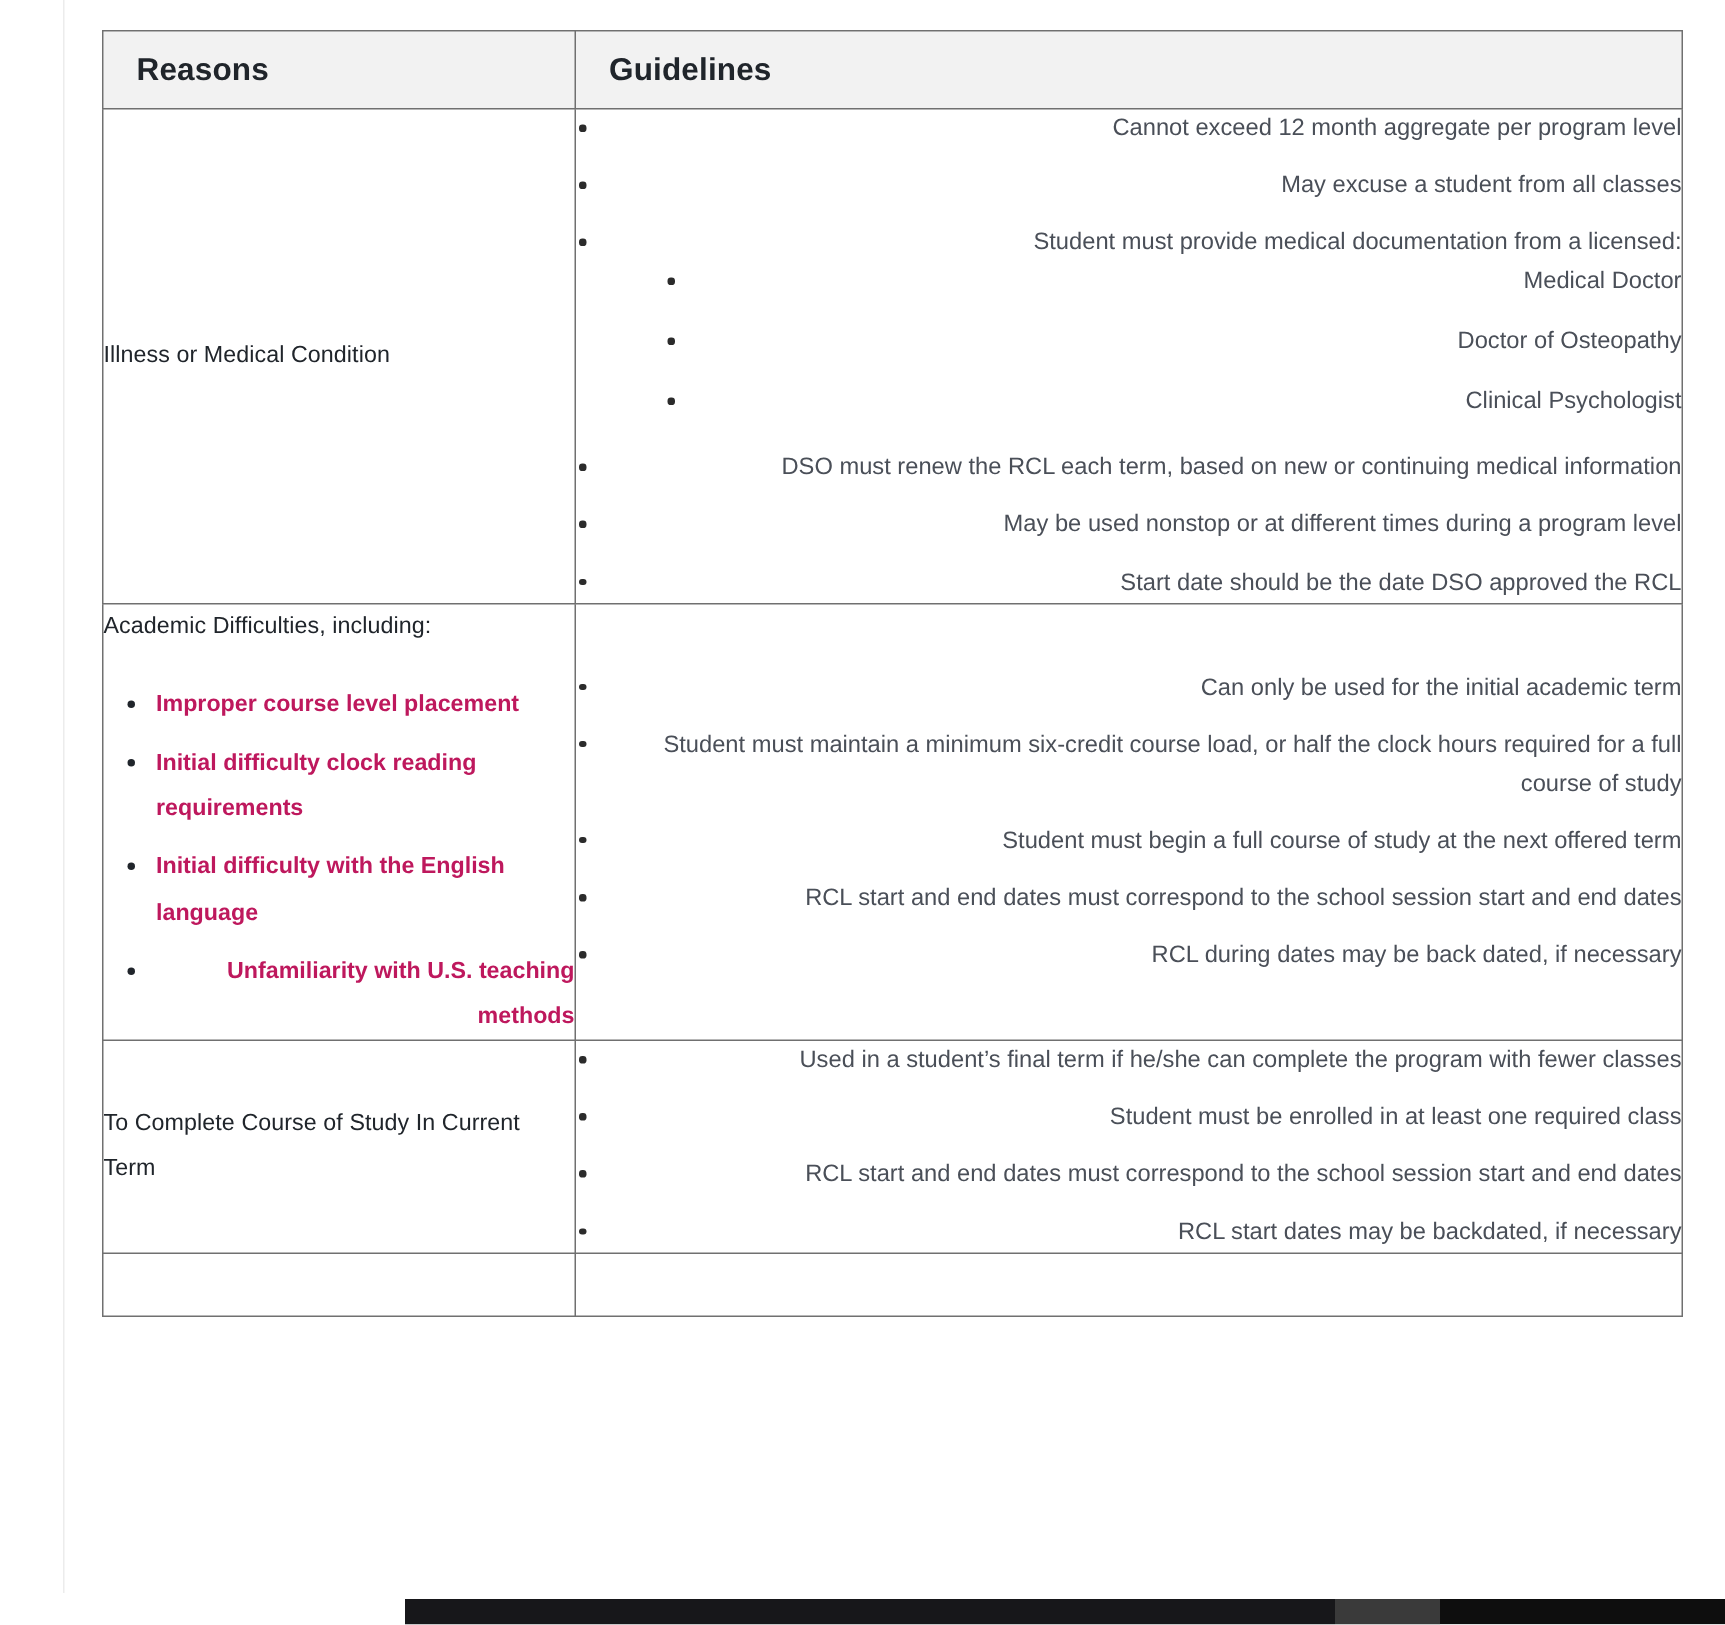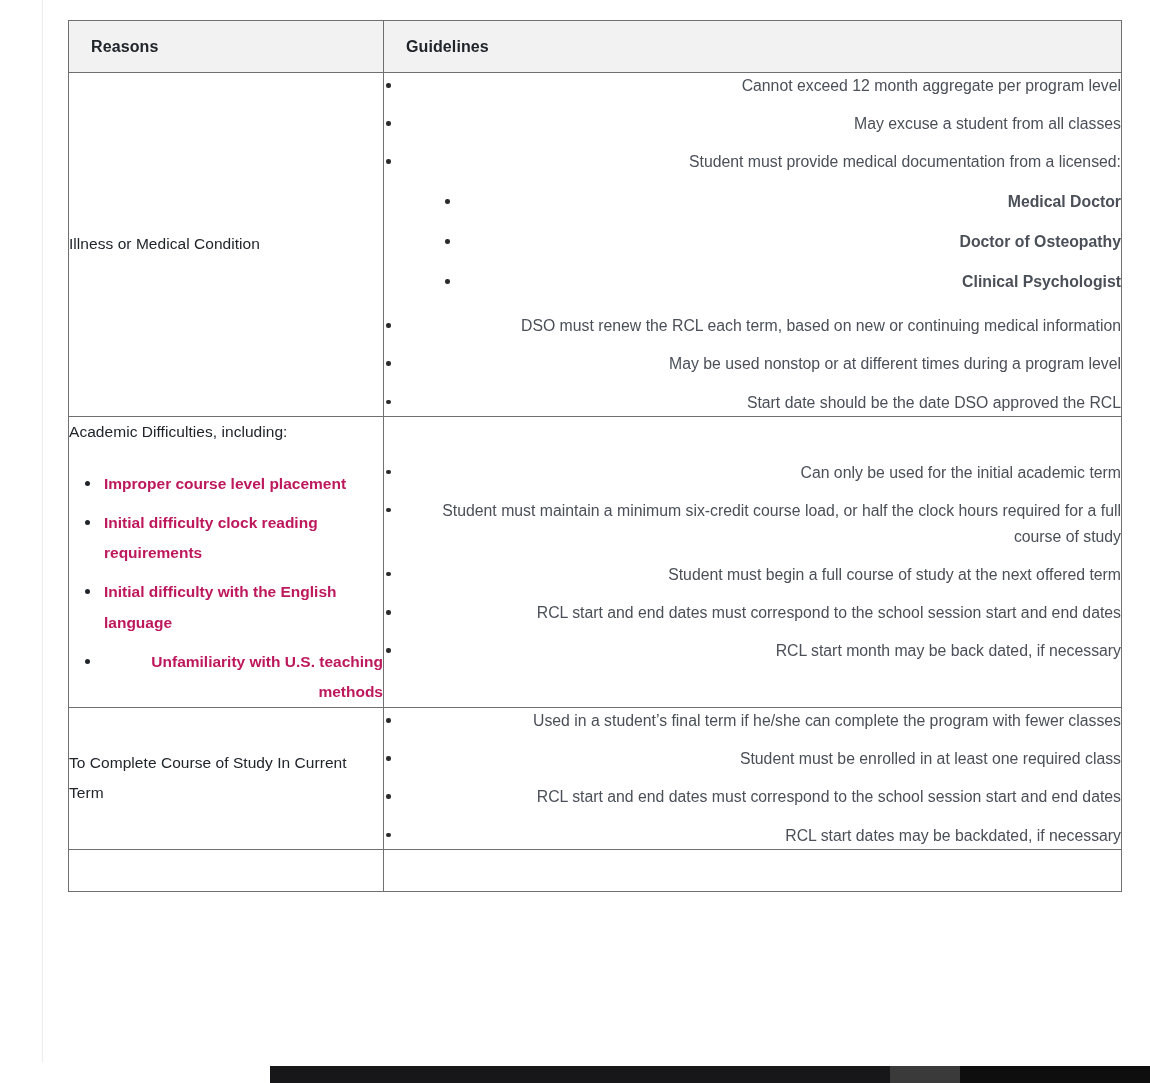--- a/index.html
+++ b/index.html
@@ -51,21 +51,21 @@
     vertical-align: middle;
     padding: 0;
     background: #ffffff;
   }
 
   table.rcl thead th {
     background: #f2f2f2;
     text-align: left;
     height: 52px;
     padding: 0 0 0 22px;
-    font-size: 16px;
+    font-size: 21px;
     font-weight: bold;
     color: #20252b;
     letter-spacing: 0.1px;
   }
 
   td.reason-cell {
     padding: 18px 16px 18px 22px;
   }
   td.guide-cell {
     padding: 16px 22px 16px 14px;
@@ -103,24 +103,23 @@
     position: absolute;
     left: 2px;
     top: 10px;
     width: 4.5px;
     height: 4.5px;
     border-radius: 50%;
     background: #2b2b2b;
   }
 
   ul.lvl2 {
-    margin-top: 14px;
+    margin-top: 0;
     margin-bottom: 18px;
     padding-left: 37px;
-    font-weight: bold;
   }
   ul.lvl2 > li {
     margin-bottom: 14px;
     font-size: 15.8px;
   }
 
   
   ul.reason-sub {
     margin: 22px 0 0 0;
     padding: 0 0 0 14px;
@@ -271,21 +270,21 @@
               <li>
                 <span>Student must maintain a minimum six-credit course load, or half the clock hours required for a full course of study</span>
               </li>
               <li>
                 <span>Student must begin a full course of study at the next offered term</span>
               </li>
               <li>
                 <span>RCL start and end dates must correspond to the school session start and end dates</span>
               </li>
               <li>
-                <span>RCL start month may be back dated, if necessary</span>
+                <span>RCL during dates may be back dated, if necessary</span>
               </li>
             </ul>
           </td>
         </tr>
 
         <tr>
           <td class="reason-cell">
             <div class="reason-title">To Complete Course of Study In Current Term</div>
           </td>
           <td class="guide-cell">

